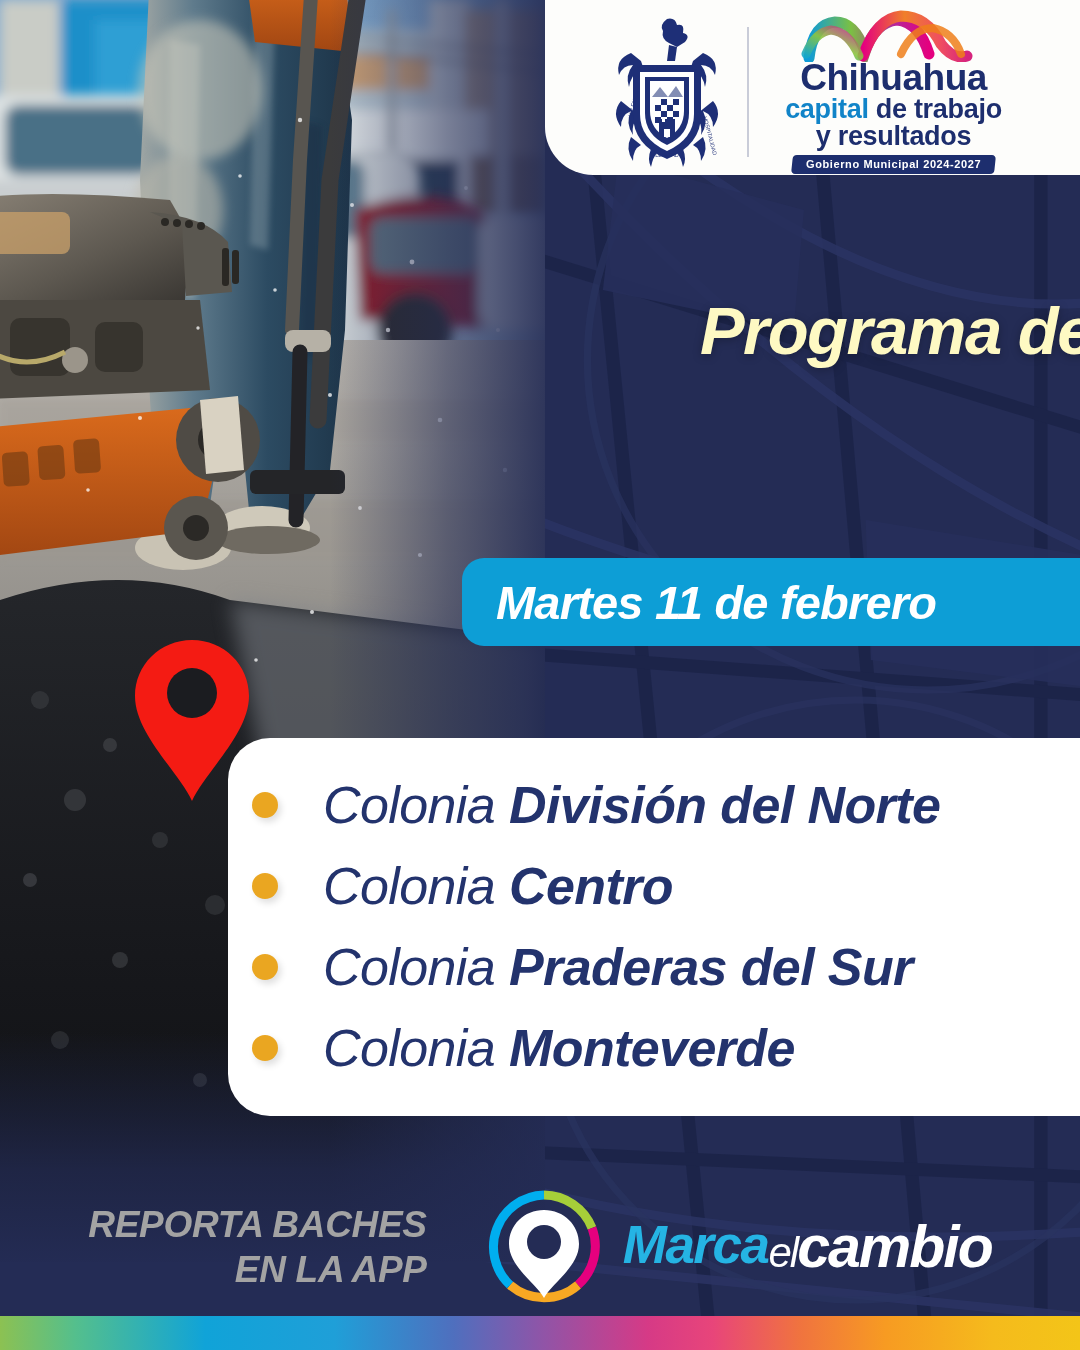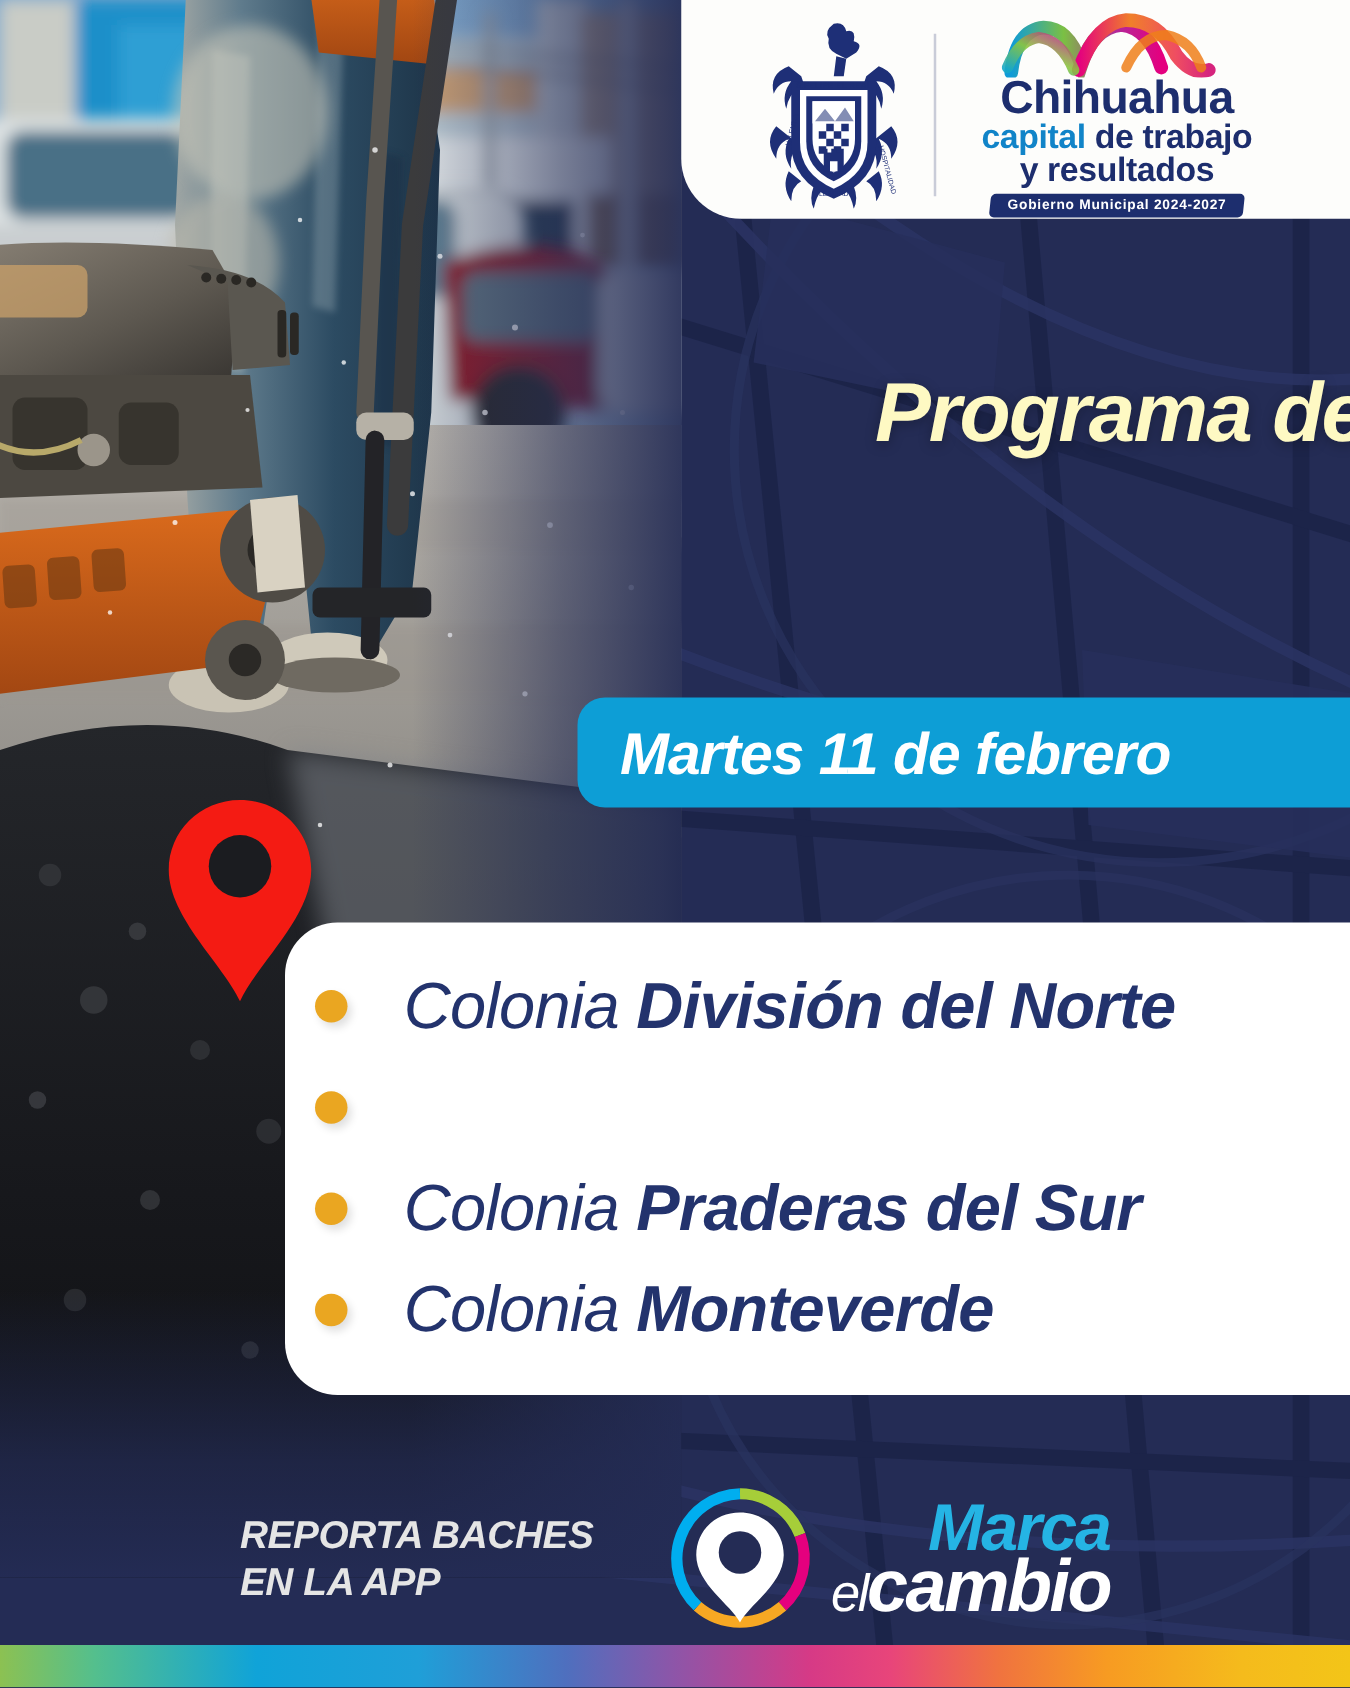--- a/index.html
+++ b/index.html
@@ -123,27 +123,27 @@
   }
   .ctext .lead{font-weight:normal;margin-left:23px;}
   .ctext .name{font-weight:bold;}
 
   
   .footer{
     position:absolute;left:0;bottom:38px;width:1080px;height:130px;
     display:flex;align-items:center;justify-content:center;gap:58px;
   }
   .foot-text{
-    color:#e5e5e5;font-weight:bold;font-style:italic;
-    font-size:31px;line-height:1.22;text-align:left;
+    color:#a3a3a3;font-weight:bold;font-style:italic;
+    font-size:37px;line-height:1.22;text-align:right;
     letter-spacing:-0.3px;
   }
   .mc-logo{display:flex;align-items:center;gap:14px;}
   .mc-pin{width:118px;height:118px;}
-  .mc-words{display:flex;flex-direction:column;line-height:0.82;text-align:right;}
+  .mc-words{display:flex;line-height:0.82;text-align:right;}
   .mc-1{
     color:#25b4e4;font-weight:bold;font-style:italic;
     font-size:53px;letter-spacing:-1.5px;margin-left:6px;
   }
   .mc-2{
     color:#ffffff;font-weight:bold;font-style:italic;
     font-size:59px;letter-spacing:-2px;
   }
   .mc-2 .sm{font-size:42px;font-weight:normal;}
 
@@ -492,20 +492,23 @@
   <div class="card">
     <ul class="clist">
       <li class="citem">
         <span class="bullet"></span>
         <span class="ctext">
           <span class="lead">Colonia </span><span class="name">División del Norte</span>
         </span>
       </li>
       <li class="citem">
         <span class="bullet"></span>
+        <span class="ctext">
+          <span class="lead">Colonia </span><span class="name">Centro</span>
+        </span>
       </li>
       <li class="citem">
         <span class="bullet"></span>
         <span class="ctext">
           <span class="lead">Colonia </span><span class="name">Praderas del Sur</span>
         </span>
       </li>
       <li class="citem">
         <span class="bullet"></span>
         <span class="ctext">

